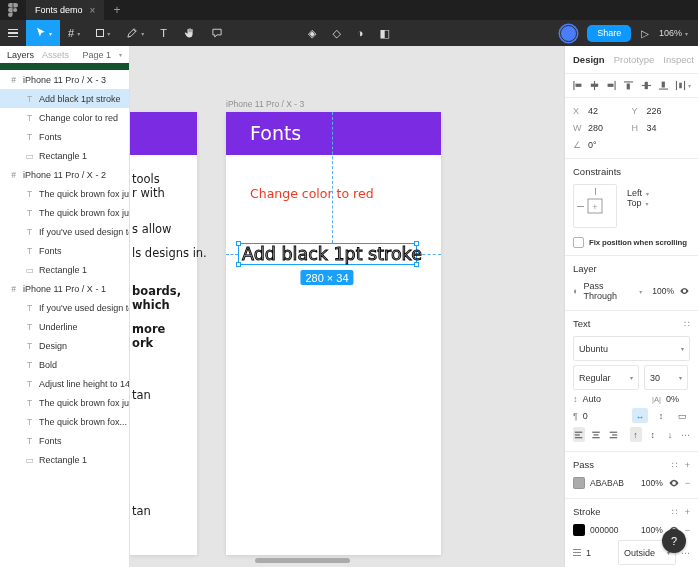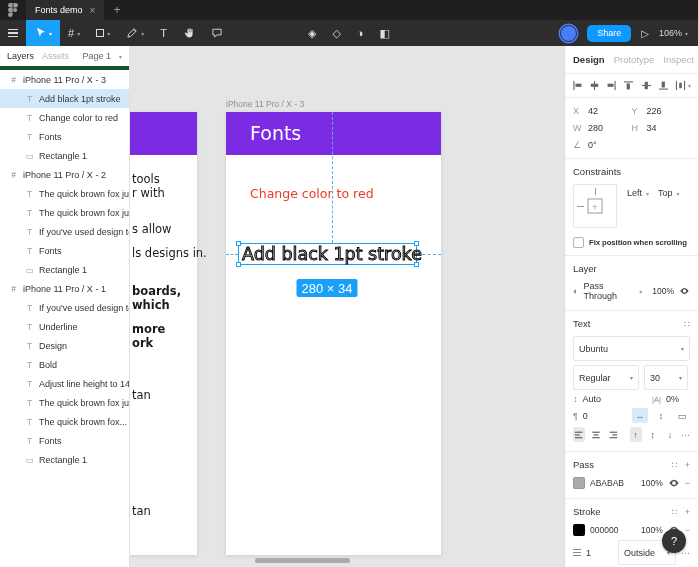--- a/index.html
+++ b/index.html
@@ -25,21 +25,21 @@
   .tb-center { position:absolute; left:50%; transform:translateX(-50%); display:flex; gap:16px; color:#ddd; font-size:11px; }
   .tb-center span { cursor:default; }
   .tb-right { margin-left:auto; display:flex; align-items:center; gap:10px; padding-right:10px; }
   .avatar { width:17px; height:17px; border-radius:50%; background:#4a7dfc; border:1.5px solid #2d2d2d; box-shadow:0 0 0 1.5px #4a7dfc; }
   .share { background:#0d99ff; color:#fff; border:none; border-radius:5px; height:17px; padding:0 10px; font-size:9px; font-family:inherit; }
   .play { color:#ddd; font-size:10px; }
   .zoom { color:#ddd; font-size:9px; display:flex; align-items:center; gap:3px;justify-content:flex-end; }
 
   
   .sidebar { position:absolute; left:0; top:46px; width:130px; bottom:0; background:#fff; border-right:1px solid #e0e0e0; overflow:hidden; }
-  .sb-head { height:24px; display:flex; align-items:center; gap:8px; padding:0 7px; border-bottom:4px solid #14532d; }
+  .sb-head { height:24px; display:flex; align-items:center; gap:8px; padding:0 7px; border-bottom:7px solid #14532d; }
   .sb-head .t1 { color:#333; }
   .sb-head .t2 { color:#b3b3b3; }
   .sb-page { margin-left:auto; color:#666; display:flex; gap:8px; align-items:center; }
   .lrow { height:19px; display:flex; align-items:center; gap:5px; padding-left:9px; white-space:nowrap; overflow:hidden; }
   .lrow.child { padding-left:25px; }
   .lrow.sel { background:#d2e9fb; }
   .licon { color:#a5a5a5; font-size:8.5px; width:9px; text-align:center; flex:none; }
   .licon.f { color:#8c8c8c; }
   .llabel { color:#333; font-size:9px; }
 
@@ -52,21 +52,21 @@
   .ftitle { position:absolute; left:24px; top:0; height:43px; line-height:43px; color:#fff; font-size:19px; font-weight:500; font-family:"DejaVu Sans",sans-serif; }
   .flabel { position:absolute; left:96px; top:53px; font-size:8.5px; color:#8f8f8f; white-space:nowrap; }
   .redtext { position:absolute; left:24px; top:74px; color:#ee3a24; font-size:12.5px; font-family:"DejaVu Sans",sans-serif; white-space:nowrap; }
   .frag { position:absolute; left:2px; font-size:11.5px; color:#1a1a1a; font-family:"DejaVu Sans",sans-serif; white-space:nowrap; }
   .frag.b { font-weight:bold; }
   .vguide { position:absolute; left:106px; top:0; height:131px; border-left:1px dashed #56aef5; }
   .hguide { position:absolute; top:142px; border-top:1px dashed #56aef5; }
   .sel-box { position:absolute; left:12px; top:131px; width:179px; height:22px; border:1px solid #18a0fb; }
   .handle { position:absolute; width:5px; height:5px; background:#fff; border:1px solid #18a0fb; }
   .seltext { position:absolute; left:3px; top:0; line-height:20px; font-size:17.5px; font-weight:500; color:#a8a8a8; -webkit-text-stroke:0.9px #000; font-family:"DejaVu Sans",sans-serif; white-space:nowrap; }
-  .badge { position:absolute; left:101px; top:167px; transform:translateX(-50%); background:#18a0fb; color:#fff; font-size:13px; padding:1.5px 5px; border-radius:2px; white-space:nowrap; }
+  .badge { position:absolute; left:101px; top:158px; transform:translateX(-50%); background:#18a0fb; color:#fff; font-size:11px; padding:1.5px 5px; border-radius:2px; white-space:nowrap; }
   .hscroll { position:absolute; bottom:4px; left:125px; width:95px; height:5px; border-radius:3px; background:rgba(140,140,140,.65); }
 
   
   .inspector { position:absolute; right:0; top:46px; width:134px; bottom:0; background:#fff; border-left:1px solid #dcdcdc; overflow:hidden; }
   .sec { border-bottom:1px solid #ececec; padding:5px 8px 7px; }
   .sec-h { display:flex; align-items:center; font-size:9.5px; color:#333; padding:2px 0 5px; }
   .sec-h .hic { margin-left:auto; display:flex; gap:7px; color:#8a8a8a; font-size:9px; }
   .itabs { display:flex; gap:9px; padding:8px 8px; border-bottom:1px solid #ececec; font-size:9.5px; }
   .itabs .on { color:#333; font-weight:bold; }
   .itabs .off { color:#b3b3b3; }
@@ -75,21 +75,21 @@
   .dist { display:flex; align-items:center; gap:2px; }
   .grid2 { display:flex; flex-wrap:wrap; row-gap:7px; padding:8px 8px; border-bottom:1px solid #ececec; }
   .cell { width:50%; display:flex; gap:7px; align-items:center; }
   .cl { color:#9a9a9a; width:8px; }
   .cv { color:#333; }
   .cdwrap { display:flex; gap:10px; align-items:flex-start; padding:2px 0 6px; }
   .cdiag { width:44px; height:44px; border:1px solid #e6e6e6; border-radius:2px; position:relative; flex:none; }
   .cdiag .cbox { position:absolute; left:50%; top:50%; width:15px; height:15px; transform:translate(-50%,-50%); border:1px solid #9a9a9a; display:flex; align-items:center; justify-content:center; color:#9a9a9a; font-size:9px; }
   .cdiag .tick-l { position:absolute; left:3px; top:50%; width:7px; height:1.3px; background:#9a9a9a; }
   .cdiag .tick-t { position:absolute; top:3px; left:50%; height:7px; width:1.3px; background:#9a9a9a; }
-  .ddcol { display:flex; gap:9px; padding-top:4px; }
+  .ddcol { display:flex; flex-direction:column; padding-top:4px; }
   .dd { display:flex; align-items:center; gap:4px; color:#333; }
   .chk { display:flex; align-items:center; gap:5px; padding-top:3px;font-weight:bold; }
   .chk .box { width:11px; height:11px; border:1px solid #b3b3b3; border-radius:2px; background:#fff; flex:none; }
   .chk .lbl { font-size:7.8px; letter-spacing:-0.1px; white-space:nowrap; overflow:hidden; }
   .row { display:flex; align-items:center; gap:5px; padding:2px 0; }
   .gic { color:#8a8a8a; }
   .sp { flex:1; }
   .select { border:1px solid #e6e6e6; border-radius:2px; height:25px; display:flex; align-items:center; gap:4px; padding:0 5px; justify-content:space-between; }
   .select .chev { color:#8a8a8a; }
   .swatch { width:12px; height:12px; border-radius:2px; border:1px solid rgba(0,0,0,.12); flex:none; }

